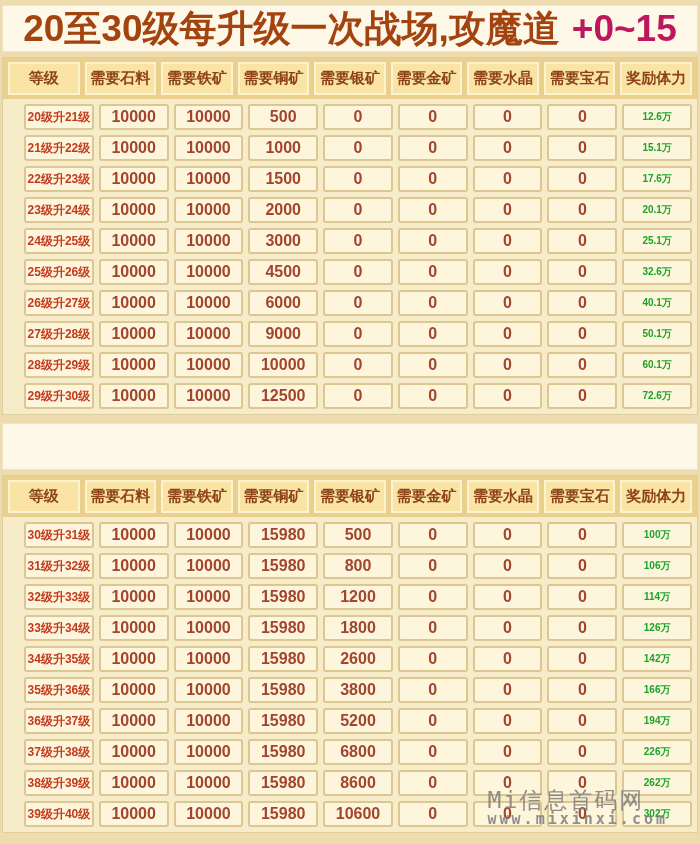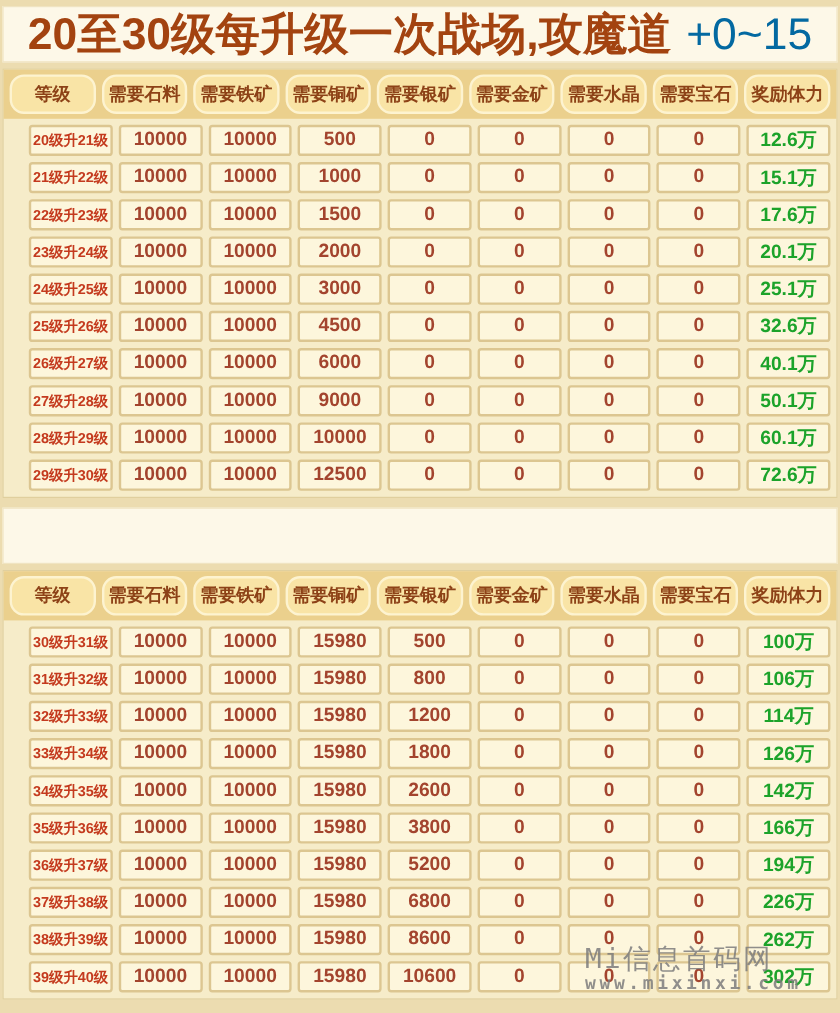--- a/index.html
+++ b/index.html
@@ -23,40 +23,40 @@
     white-space: nowrap;
   }
   .title-main {
     font-size: 37px;
     font-weight: 900;
     color: #a34310;
     letter-spacing: 0px;
   }
   .title-bonus {
     font-size: 37px;
-    font-weight: 400;
-    color: #0369a1;
+    font-weight: 700;
+    color: #be185d;
   }
   .game-table {
     margin: 5px 2px 0 2px;
     background: #f6ecc9;
     border: 1px solid #e0cf9e;
   }
   .thead {
     display: grid;
     grid-template-columns: repeat(9, 1fr);
     column-gap: 5px;
     background: #ebd08d;
     padding: 4px 5px;
   }
   .hcell {
     height: 33px;
     background: #f9e4a6;
     border: 2px solid #fdf3d0;
-    border-radius: 12px;
+    border-radius: 0;
     display: flex;
     align-items: center;
     justify-content: center;
     font-size: 15px;
     font-weight: bold;
     color: #8d4217;
     white-space: nowrap;
     overflow: hidden;
   }
   .tbody {
@@ -78,21 +78,21 @@
     border-radius: 3px;
     display: flex;
     align-items: center;
     justify-content: center;
     white-space: nowrap;
     overflow: hidden;
     font-weight: bold;
   }
   .cell.level { font-size: 12px; color: #c43a1e; }
   .cell.num   { font-size: 16px; color: #a3442e; }
-  .cell.reward{ font-size: 16px; color: #1ca32a; }
+  .cell.reward{ font-size: 10px; color: #1ca32a; }
   .watermark {
     position: absolute;
     right: 32px;
     bottom: 16px;
     color: #7d7d7d;
     opacity: 0.85;
     line-height: 1.05;
     pointer-events: none;
   }
   .watermark .l1 {

